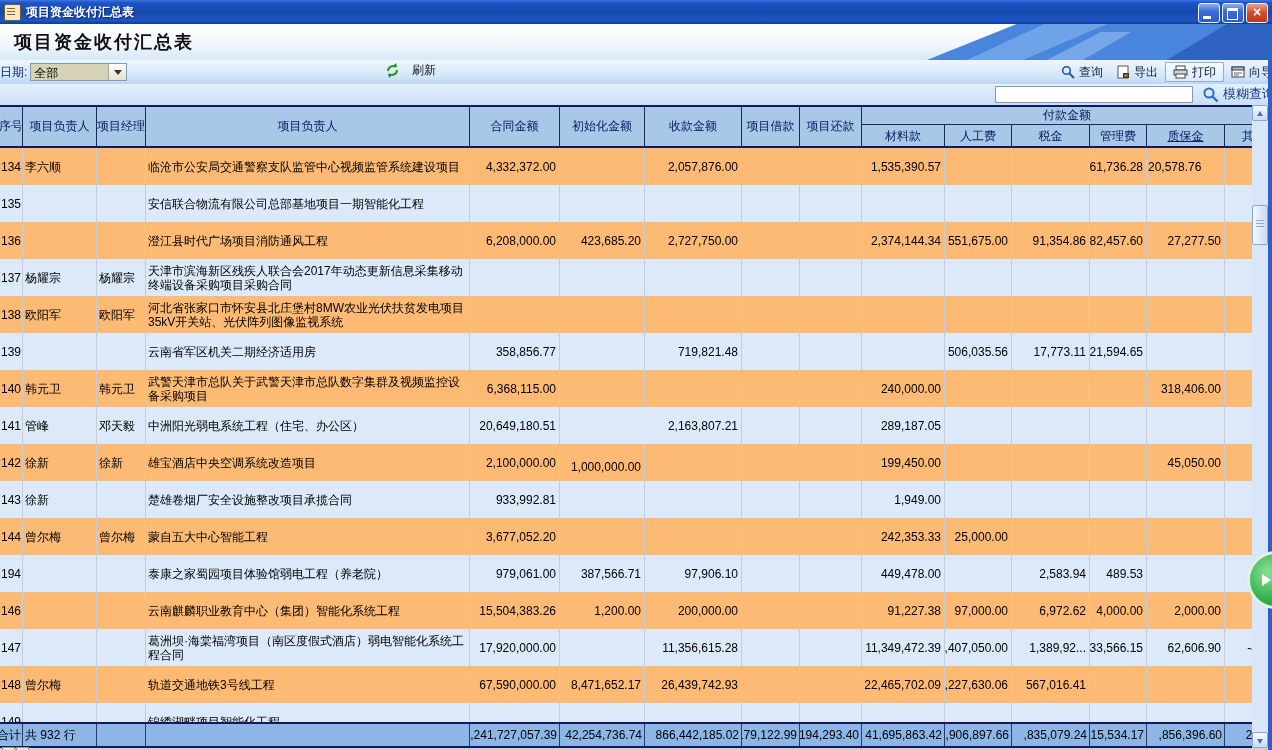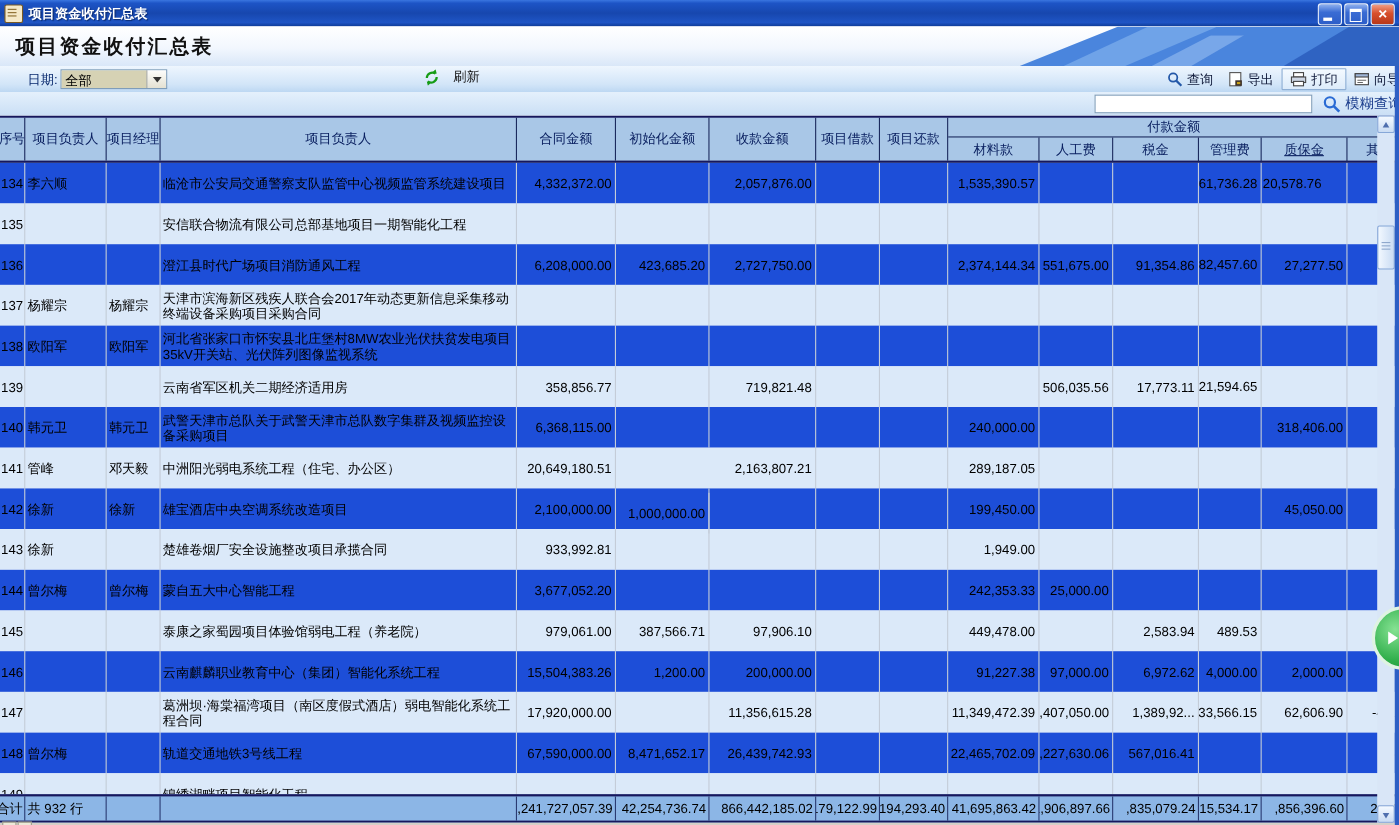--- a/index.html
+++ b/index.html
@@ -39,21 +39,21 @@
     clip-path:polygon(0 100%,45% 0,70% 0,30% 100%);opacity:.7;}
   .page-title{position:absolute;left:14px;top:6px;font-size:18px;font-weight:bold;color:#111;
     letter-spacing:2px;}
 
   
   .toolbar{position:absolute;left:0;top:60px;width:1272px;height:24px;
     background:linear-gradient(180deg,#eef6fe 0%,#d2e5f8 70%,#bcd7f2 100%);}
   .searchrow{position:absolute;left:0;top:84px;width:1272px;height:21px;
     background:linear-gradient(180deg,#e4f0fc 0%,#cadff5 100%);}
   .lbl{font-size:12px;color:#0a2a6e;}
-  .date-wrap{position:absolute;left:25px;top:3px;display:flex;align-items:center;}
+  .date-wrap{position:absolute;left:0;top:3px;display:flex;align-items:center;}
   .combo{display:flex;margin-left:3px;border:1px solid #7f9db9;height:18px;box-sizing:border-box;}
   .combo-field{width:77px;background:#d6d2b4;font-size:12px;color:#000;padding:1px 3px;box-sizing:border-box;}
   .combo-btn{width:17px;background:linear-gradient(180deg,#fdfdfb,#e4e1d2);border-left:1px solid #aca899;
     display:flex;align-items:center;justify-content:center;cursor:pointer;}
   .combo-btn::after{content:"";width:0;height:0;border:4px solid transparent;border-top:5px solid #333;margin-top:4px;}
   .refresh{position:absolute;left:385px;top:2px;display:flex;align-items:center;gap:12px;cursor:pointer;}
   .refresh .lbl{color:#101010;}
   .actions{position:absolute;right:-8px;top:0;height:24px;display:flex;align-items:center;}
   .abtn{display:flex;align-items:center;gap:4px;font-size:12px;color:#101a3a;padding:2px 7px;height:20px;
     box-sizing:border-box;cursor:pointer;white-space:nowrap;}
@@ -69,21 +69,21 @@
   .ghead{display:flex;border-top:2px solid #17175c;border-bottom:2px solid #17175c;background:#a9c7e7;
     height:43px;box-sizing:border-box;flex:none;}
   .hcell{height:39px;display:flex;align-items:center;justify-content:center;font-size:12px;color:#0b2161;
     border-right:1px solid #1b2a5e;box-sizing:border-box;overflow:hidden;white-space:nowrap;flex:none;cursor:default;}
   .hgroup{display:flex;flex-direction:column;flex:none;}
   .hgroup-top{height:17px;border-bottom:1px solid #1b2a5e;display:flex;align-items:center;justify-content:center;
     font-size:12px;color:#0b2161;}
   .hgroup-row{display:flex;height:22px;}
   .hgroup-row .hcell{height:22px;}
   .gbody{height:574px;overflow:hidden;flex:none;}
-  .brow{display:flex;height:37px;background:#1d4ed8;}
+  .brow{display:flex;height:37px;background:#fdba74;}
   .brow.stripe{background:#dbe9f9;}
   .bcell{height:37px;border-right:1px solid #c4ccd8;box-sizing:border-box;overflow:hidden;
     font-size:12px;color:#000;display:flex;align-items:center;flex:none;padding:0 2px;line-height:14px;}
   .bcell.seq{justify-content:center;padding:0;}
   .bcell.num{direction:rtl;justify-content:flex-start;padding:0 3px 0 1px;white-space:nowrap;}
   .bcell.name{word-break:break-all;}
   .totals{display:flex;height:26px;background:#8cb6e6;border-top:2px solid #17175c;border-bottom:2px solid #17175c;
     box-sizing:border-box;flex:none;}
   .tcell{height:22px;border-right:1px solid #2a3b72;box-sizing:border-box;overflow:hidden;font-size:12px;
     color:#000;display:flex;align-items:center;flex:none;padding:0 2px;white-space:nowrap;}
@@ -647,21 +647,21 @@
             <span dir="ltr"></span>
           </div>
           <div class="bcell num" style="width: 78px;">
             <span dir="ltr"></span>
           </div>
           <div class="bcell num" style="width: 47px;">
             <span dir="ltr">-1</span>
           </div>
         </div>
         <div class="brow stripe">
-          <div class="bcell seq" style="width: 23px;">145</div>
+          <div class="bcell seq" style="width: 23px;">194</div>
           <div class="bcell" style="width: 74px;"></div>
           <div class="bcell" style="width: 49px;"></div>
           <div class="bcell  name" style="width: 324px;">泰康之家蜀园项目体验馆弱电工程（养老院）</div>
           <div class="bcell num" style="width: 90px;">
             <span dir="ltr">979,061.00</span>
           </div>
           <div class="bcell num" style="width: 85px;">
             <span dir="ltr">387,566.71</span>
           </div>
           <div class="bcell num" style="width: 97px;">

